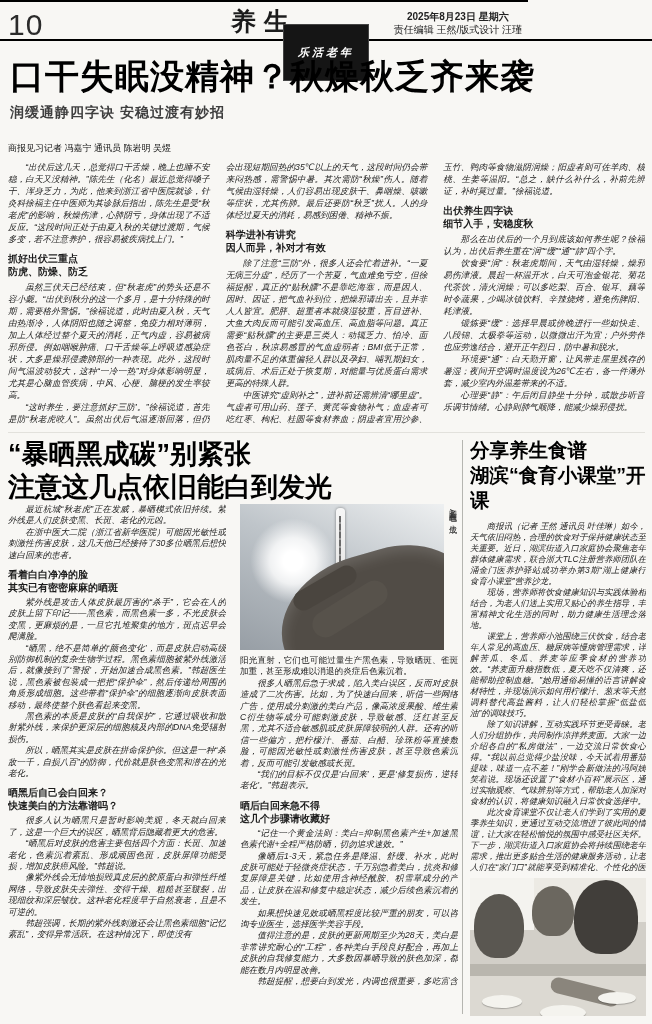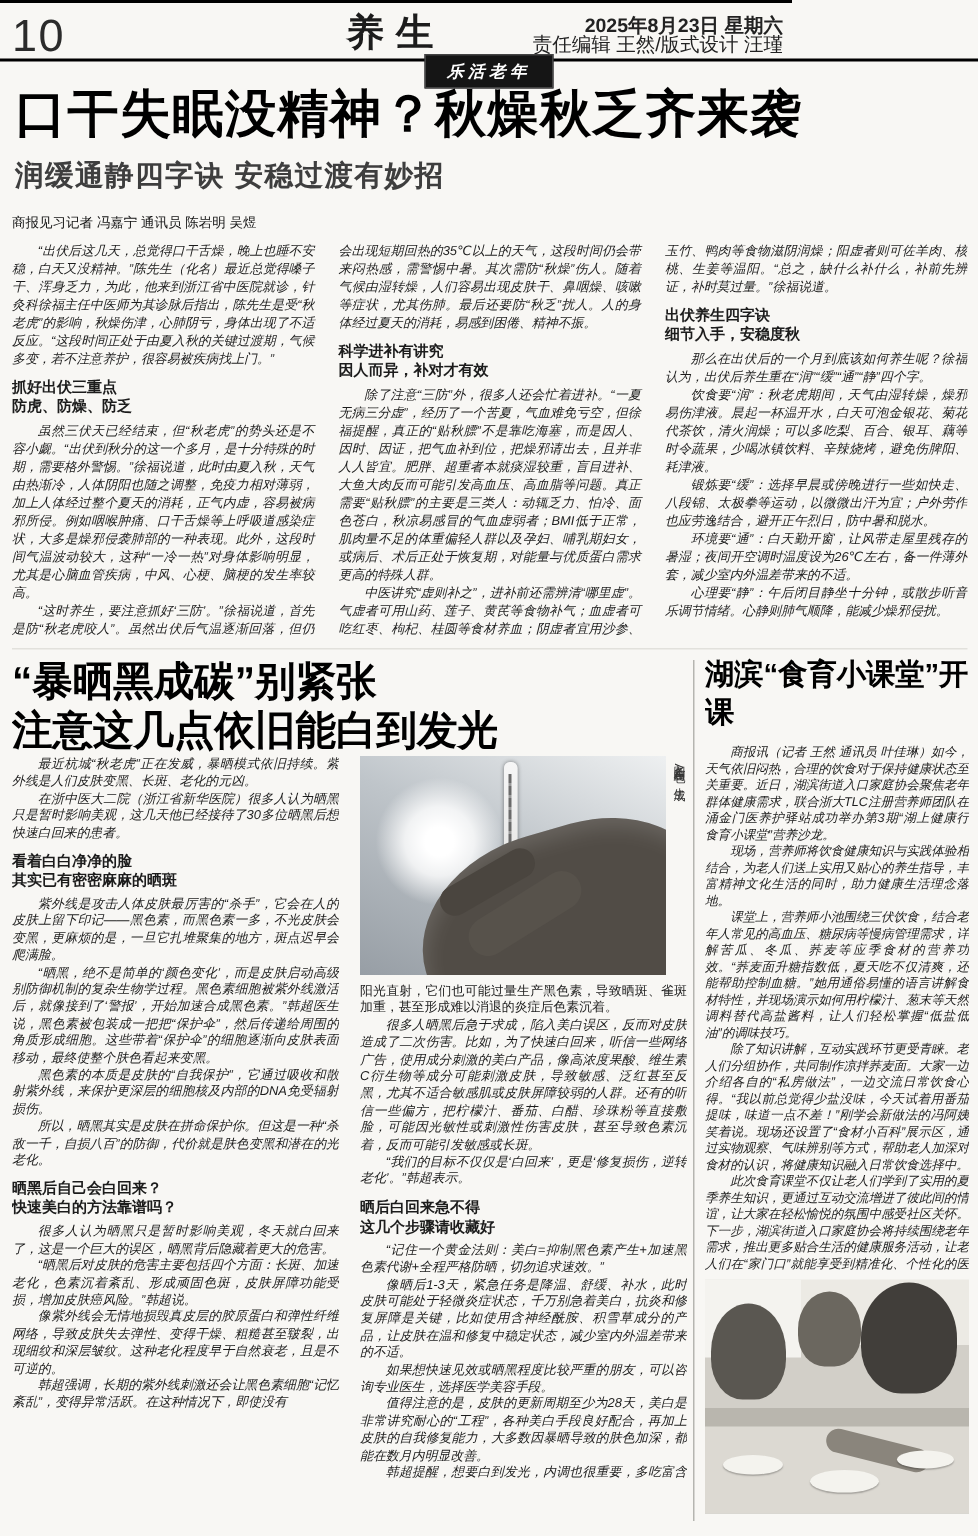--- a/index.html
+++ b/index.html
@@ -4,31 +4,31 @@
 <style>
   html,body{margin:0;padding:0;}
   body{width:652px;height:1024px;position:relative;background:#f8f7f4;color:#1c1c1c;
        font-family:"Liberation Sans","DejaVu Sans",sans-serif;overflow:hidden;}
   .abs{position:absolute;}
 
   
   #masthead{top:0;left:0;width:528px;height:50px;border-top:2px solid #000;}
   #pgnum{left:8px;top:6px;font-size:30px;color:#2b2b2b;letter-spacing:1px;}
   #secTitle{left:0;right:0;top:3px;text-align:center;font-size:25px;font-weight:900;letter-spacing:8px;}
-  #hdrRight{right:6px;top:8px;text-align:right;font-size:13px;line-height:13px;color:#222;}
+  #hdrRight{right:6px;top:8px;text-align:center;font-size:10px;line-height:13px;color:#222;}
   #hdrRight .d1{font-weight:700;}
   #hdrRule{top:39px;left:0;width:652px;height:2px;background:#000;}
-  #brandBadge{top:36px;left:50%;transform:translateX(-50%);background:#151515;color:#fff;
-      font-size:11px;font-style:italic;font-weight:700;letter-spacing:3px;padding:3px 14px;
+  #brandBadge{top:24px;left:50%;transform:translateX(-50%);background:#151515;color:#fff;
+      font-size:11px;font-style:italic;font-weight:700;letter-spacing:3px;padding:20px 14px;
       border:1px solid #444;white-space:nowrap;}
 
   
   #leadHead{top:57px;left:10px;width:634px;}
   #leadHead .h1{font-size:34px;font-weight:900;letter-spacing:1px;line-height:1.12;color:#000;}
-  #leadHead .h2{font-size:19px;font-weight:600;letter-spacing:1px;color:#3e3e3e;margin-top:9px;}
+  #leadHead .h2{font-size:14px;font-weight:600;letter-spacing:1px;color:#3e3e3e;margin-top:9px;}
 
   
   .byline{font-size:9px;font-weight:400;color:#111;}
   .p{margin:0;text-indent:2em;text-align:justify;font-style:italic;}
   .p0{margin:0;text-indent:0;text-align:justify;}
   .sh{font-weight:700;font-size:10px;line-height:13px;margin-top:7px;text-align:left;}
   .sh.first{margin-top:7px;}
   .sh.second{margin-top:0;margin-bottom:3px;}
 
   
@@ -126,21 +126,21 @@
 
 <div id="hDivider" class="abs"></div>
 <div id="vDivider" class="abs"></div>
 
 <div id="blArt" class="abs">
   <div class="t">“暴晒黑成碳”别紧张</div>
   <div class="t">注意这几点依旧能白到发光</div>
   <div id="blRow">
     <div class="blcol">
       <div class="p">最近杭城“秋老虎”正在发威，暴晒模式依旧持续。紫外线是人们皮肤变黑、长斑、老化的元凶。</div>
-      <div class="p">在浙中医大二院（浙江省新华医院）很多人认为晒黑只是暂时影响美观，这几天他已经接待了30多位晒黑后想快速白回来的患者。</div>
+      <div class="p">在浙中医大二院（浙江省新华医院）可能因光敏性或刺激性伤害皮肤，这几天他已经接待了30多位晒黑后想快速白回来的患者。</div>
       <div class="sh first">看着白白净净的脸</div>
       <div class="sh second">其实已有密密麻麻的晒斑</div>
       <div class="p">紫外线是攻击人体皮肤最厉害的“杀手”，它会在人的皮肤上留下印记——黑色素，而黑色素一多，不光皮肤会变黑，更麻烦的是，一旦它扎堆聚集的地方，斑点迟早会爬满脸。</div>
       <div class="p">“晒黑，绝不是简单的‘颜色变化’，而是皮肤启动高级别防御机制的复杂生物学过程。黑色素细胞被紫外线激活后，就像接到了‘警报’，开始加速合成黑色素。”韩超医生说，黑色素被包装成一把把“保护伞”，然后传递给周围的角质形成细胞。这些带着“保护伞”的细胞逐渐向皮肤表面移动，最终使整个肤色看起来变黑。</div>
       <div class="p">黑色素的本质是皮肤的“自我保护”，它通过吸收和散射紫外线，来保护更深层的细胞核及内部的DNA免受辐射损伤。</div>
       <div class="p">所以，晒黑其实是皮肤在拼命保护你。但这是一种“杀敌一千，自损八百”的防御，代价就是肤色变黑和潜在的光老化。</div>
       <div class="sh first">晒黑后自己会白回来？</div>
       <div class="sh second">快速美白的方法靠谱吗？</div>
       <div class="p">很多人认为晒黑只是暂时影响美观，冬天就白回来了，这是一个巨大的误区，晒黑背后隐藏着更大的危害。</div>
       <div class="p">“晒黑后对皮肤的危害主要包括四个方面：长斑、加速老化，色素沉着紊乱、形成顽固色斑，皮肤屏障功能受损，增加皮肤癌风险。”韩超说。</div>
@@ -159,29 +159,30 @@
           <div id="finger2"></div>
         </div>
         <div class="vcap">图片由豆包AI生成</div>
       </div>
       <div class="p0">阳光直射，它们也可能过量生产黑色素，导致晒斑、雀斑加重，甚至形成难以消退的炎症后色素沉着。</div>
       <div class="p">很多人晒黑后急于求成，陷入美白误区，反而对皮肤造成了二次伤害。比如，为了快速白回来，听信一些网络广告，使用成分刺激的美白产品，像高浓度果酸、维生素C衍生物等成分可能刺激皮肤，导致敏感、泛红甚至反黑，尤其不适合敏感肌或皮肤屏障较弱的人群。还有的听信一些偏方，把柠檬汁、番茄、白醋、珍珠粉等直接敷脸，可能因光敏性或刺激性伤害皮肤，甚至导致色素沉着，反而可能引发敏感或长斑。</div>
       <div class="p">“我们的目标不仅仅是‘白回来’，更是‘修复损伤，逆转老化’。”韩超表示。</div>
       <div class="sh first">晒后白回来急不得</div>
       <div class="sh second">这几个步骤请收藏好</div>
       <div class="p">“记住一个黄金法则：美白=抑制黑色素产生+加速黑色素代谢+全程严格防晒，切勿追求速效。”</div>
-      <div class="p">像晒后1-3天，紧急任务是降温、舒缓、补水，此时皮肤可能处于轻微炎症状态，千万别急着美白，抗炎和修复屏障是关键，比如使用含神经酰胺、积雪草成分的产品，让皮肤在温和修复中稳定状态，减少室内外温差带来的不适。</div>
+      <div class="p">像晒后1-3天，紧急任务是降温、舒缓、补水，此时皮肤可能处于轻微炎症状态，千万别急着美白，抗炎和修复屏障是关键，比如使用含神经酰胺、积雪草成分的产品，让皮肤在温和修复中稳定状态，减少后续色素沉着的发生。</div>
       <div class="p">如果想快速见效或晒黑程度比较严重的朋友，可以咨询专业医生，选择医学美容手段。</div>
       <div class="p">值得注意的是，皮肤的更新周期至少为28天，美白是非常讲究耐心的“工程”，各种美白手段良好配合，再加上皮肤的自我修复能力，大多数因暴晒导致的肤色加深，都能在数月内明显改善。</div>
       <div class="p">韩超提醒，想要白到发光，内调也很重要，多吃富含VC、VE的蔬菜水果，保持充足的睡眠和运动，由内而外地改善肤质。</div>
     </div>
   </div>
 </div>
 
 <div id="brArt" class="abs">
+  <div class="t">分享养生食谱</div>
   <div class="t">湖滨“食育小课堂”开课</div>
   <div class="body">
     <div class="p">商报讯（记者 王然 通讯员 叶佳琳）如今，天气依旧闷热，合理的饮食对于保持健康状态至关重要。近日，湖滨街道入口家庭协会聚焦老年群体健康需求，联合浙大TLC注册营养师团队在涌金门医养护驿站成功举办第3期“湖上健康行 食育小课堂”营养沙龙。</div>
     <div class="p">现场，营养师将饮食健康知识与实践体验相结合，为老人们送上实用又贴心的养生指导，丰富精神文化生活的同时，助力健康生活理念落地。</div>
     <div class="p">课堂上，营养师小池围绕三伏饮食，结合老年人常见的高血压、糖尿病等慢病管理需求，详解苦瓜、冬瓜、荞麦等应季食材的营养功效。“荞麦面升糖指数低，夏天吃不仅清爽，还能帮助控制血糖。”她用通俗易懂的语言讲解食材特性，并现场演示如何用柠檬汁、葱末等天然调料替代高盐酱料，让人们轻松掌握“低盐低油”的调味技巧。</div>
     <div class="p">除了知识讲解，互动实践环节更受青睐。老人们分组协作，共同制作凉拌荞麦面。大家一边介绍各自的“私房做法”，一边交流日常饮食心得。“我以前总觉得少盐没味，今天试着用番茄提味，味道一点不差！”刚学会新做法的冯阿姨笑着说。现场还设置了“食材小百科”展示区，通过实物观察、气味辨别等方式，帮助老人加深对食材的认识，将健康知识融入日常饮食选择中。</div>
     <div class="p">此次食育课堂不仅让老人们学到了实用的夏季养生知识，更通过互动交流增进了彼此间的情谊，让大家在轻松愉悦的氛围中感受社区关怀。下一步，湖滨街道入口家庭协会将持续围绕老年需求，推出更多贴合生活的健康服务活动，让老人们在“家门口”就能享受到精准化、个性化的医养关怀。</div>
   </div>
   <div id="photo2">
     <div id="window"></div>

